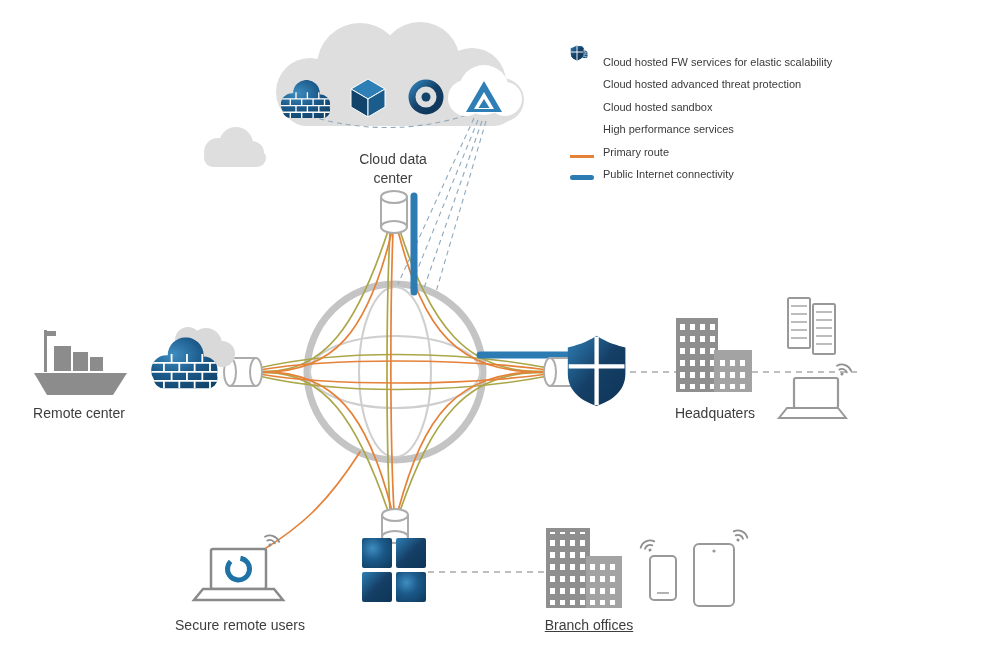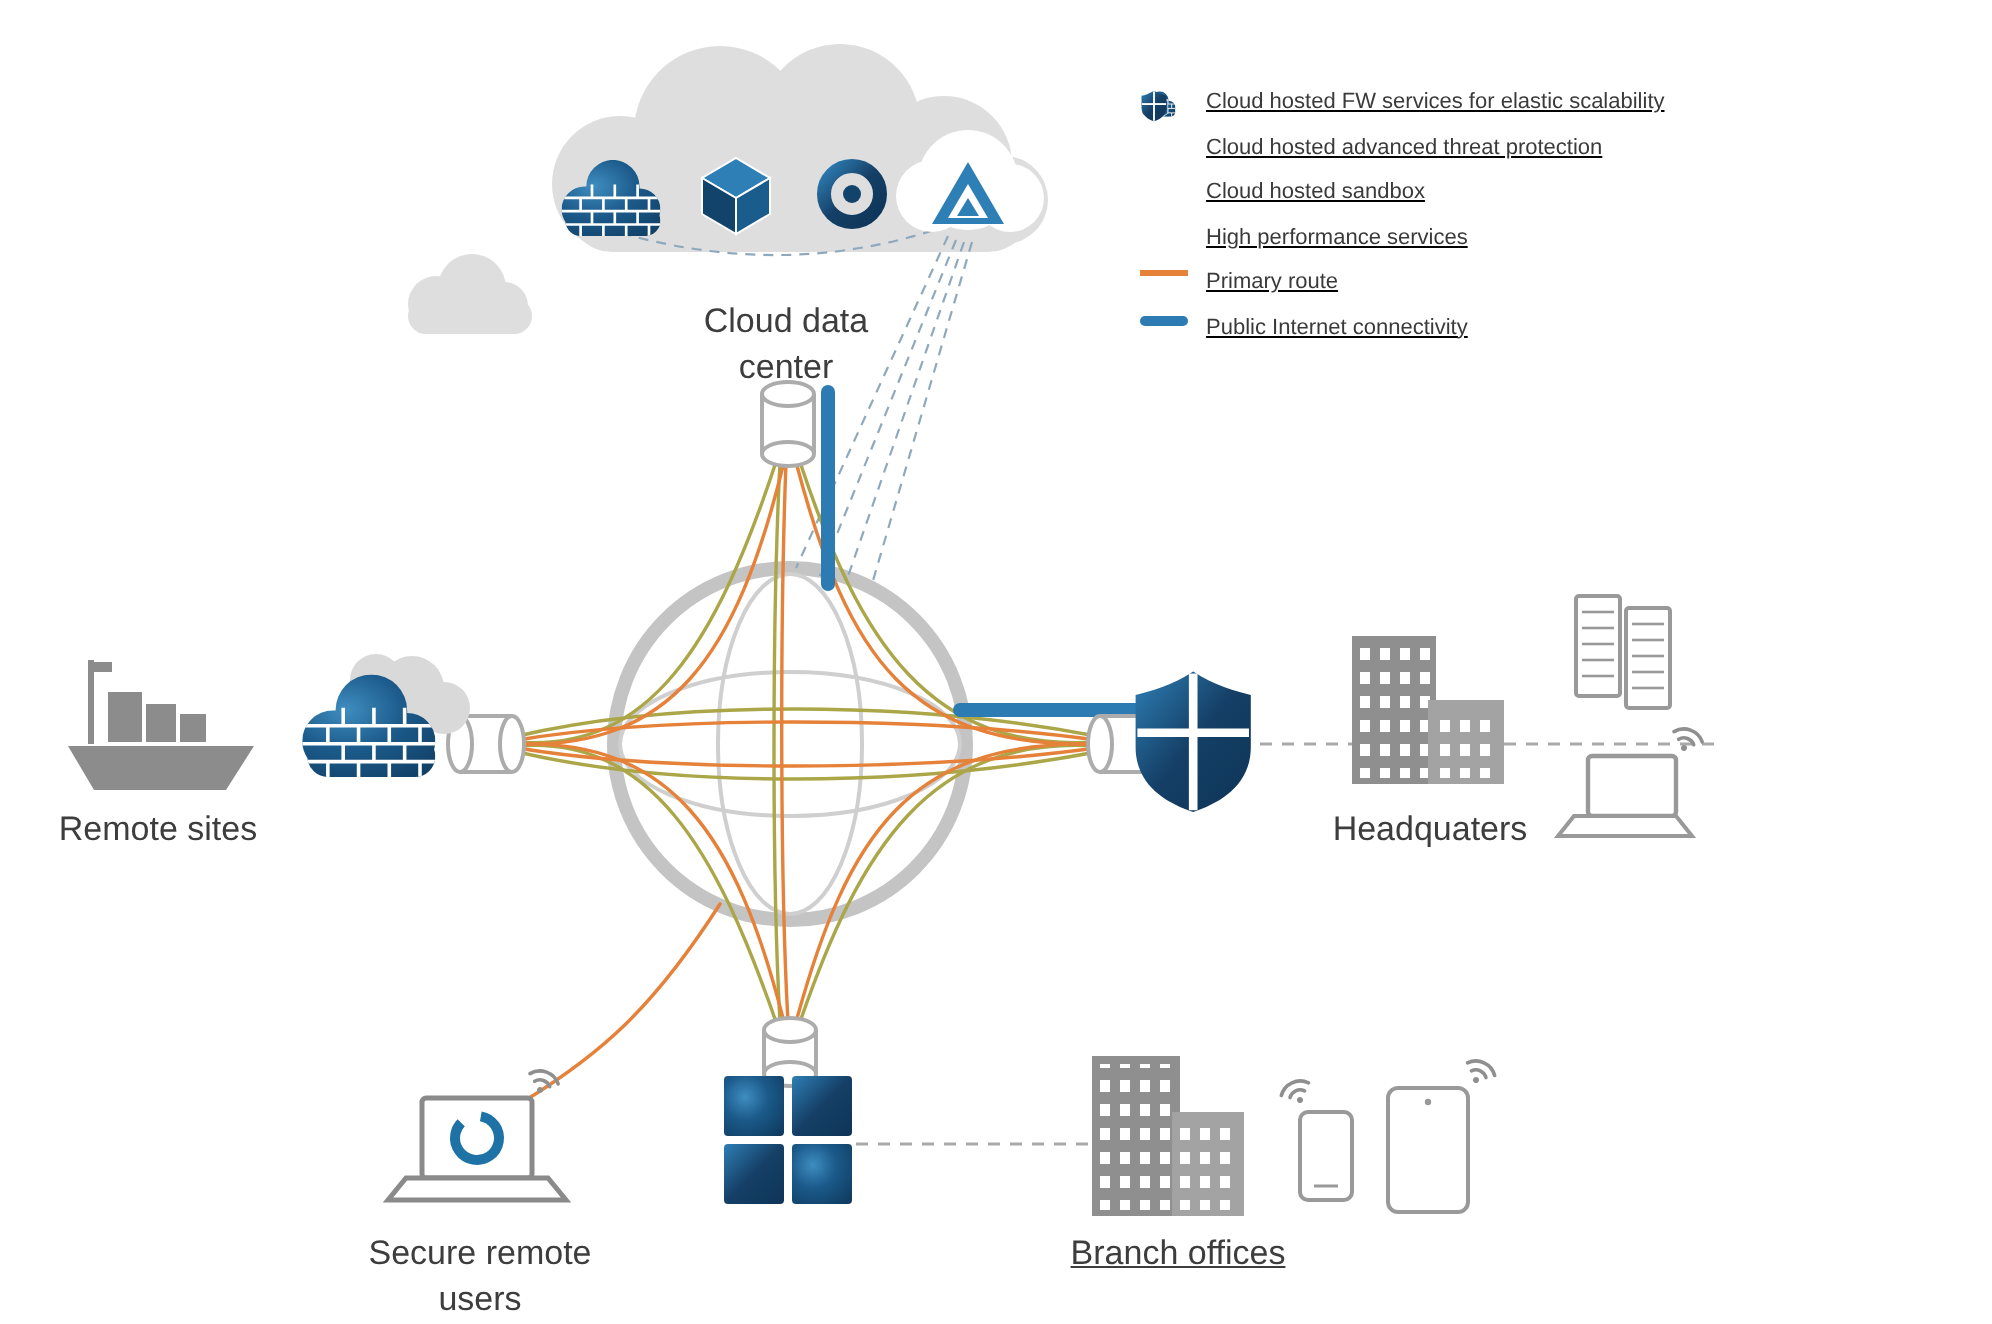--- a/index.html
+++ b/index.html
@@ -1,21 +1,21 @@
 <!DOCTYPE html>
 <html><head>
 <meta charset="utf-8">
 <style>
   html,body{margin:0;padding:0;background:#ffffff;}
   body{width:996px;height:662px;position:relative;overflow:hidden;
        font-family:"Liberation Sans",sans-serif;}
   svg{position:absolute;left:0;top:0;}
-  .lbl{position:absolute;font-size:17px;color:#3d3d3d;text-align:center;line-height:1.35;}
+  .lbl{position:absolute;font-size:14px;color:#3d3d3d;text-align:center;line-height:1.35;}
   .legend{position:absolute;left:570px;top:45px;width:290px;}
-  .legend-row{display:flex;align-items:flex-start;height:22.5px;gap:9px;text-decoration:underline;}
+  .legend-row{display:flex;align-items:flex-end;height:22.5px;gap:9px;}
   .legend-ic{width:24px;display:flex;justify-content:center;align-items:center;flex:0 0 24px;}
   .legend-label{font-size:11px;color:#3a3a3a;white-space:nowrap;}
   .line{display:inline-block;width:26px;}
   .line.primary{height:3px;background:#E58138;}
   .line.secondary{height:3px;background:#ABA648;}
   .line.internet{height:5px;background:#2C7BB3;border-radius:2.5px;}
   .line.mgmt{height:0;border-top:2px dashed #9AAFBE;}
 </style>
 </head>
 <body>
@@ -294,21 +294,21 @@
     <rect x="211" y="549" width="55" height="40" rx="2" fill="#ffffff" stroke="#8A8A8A" stroke-width="2.5"></rect>
     <circle cx="238.5" cy="569" r="11" fill="none" stroke="#1E72A5" stroke-width="5" stroke-dasharray="58 11" transform="rotate(-80 238.5 569)"></circle>
     <path d="M203,589 L274,589 L283,600 L194,600 Z" fill="#ffffff" stroke="#8A8A8A" stroke-width="2.5"></path>
     <g>
         <use href="#wifiIc" transform="translate(270,545) rotate(20)"></use>
       </g>
   </g>
 </svg>
 
 <div class="lbl" style="left:348px;top:150px;width:90px;">Cloud data center</div>
-<div class="lbl" style="left:18px;top:404px;width:122px;">Remote sites</div>
+<div class="lbl" style="left:18px;top:404px;width:122px;">Remote center</div>
 <div class="lbl" style="left:660px;top:404px;width:110px;">Headquaters</div>
 <div class="lbl" style="left:164px;top:616px;width:152px;">Secure remote users</div>
 <div class="lbl" style="left:528px;top:616px;width:122px;text-decoration:underline;">Branch offices</div>
 
 <div class="legend">
   <div class="legend-row">
     <span class="legend-ic">
       <svg width="19" height="14" viewBox="0 0 60 42">
           <use href="#cloudFW"></use>
         </svg>

